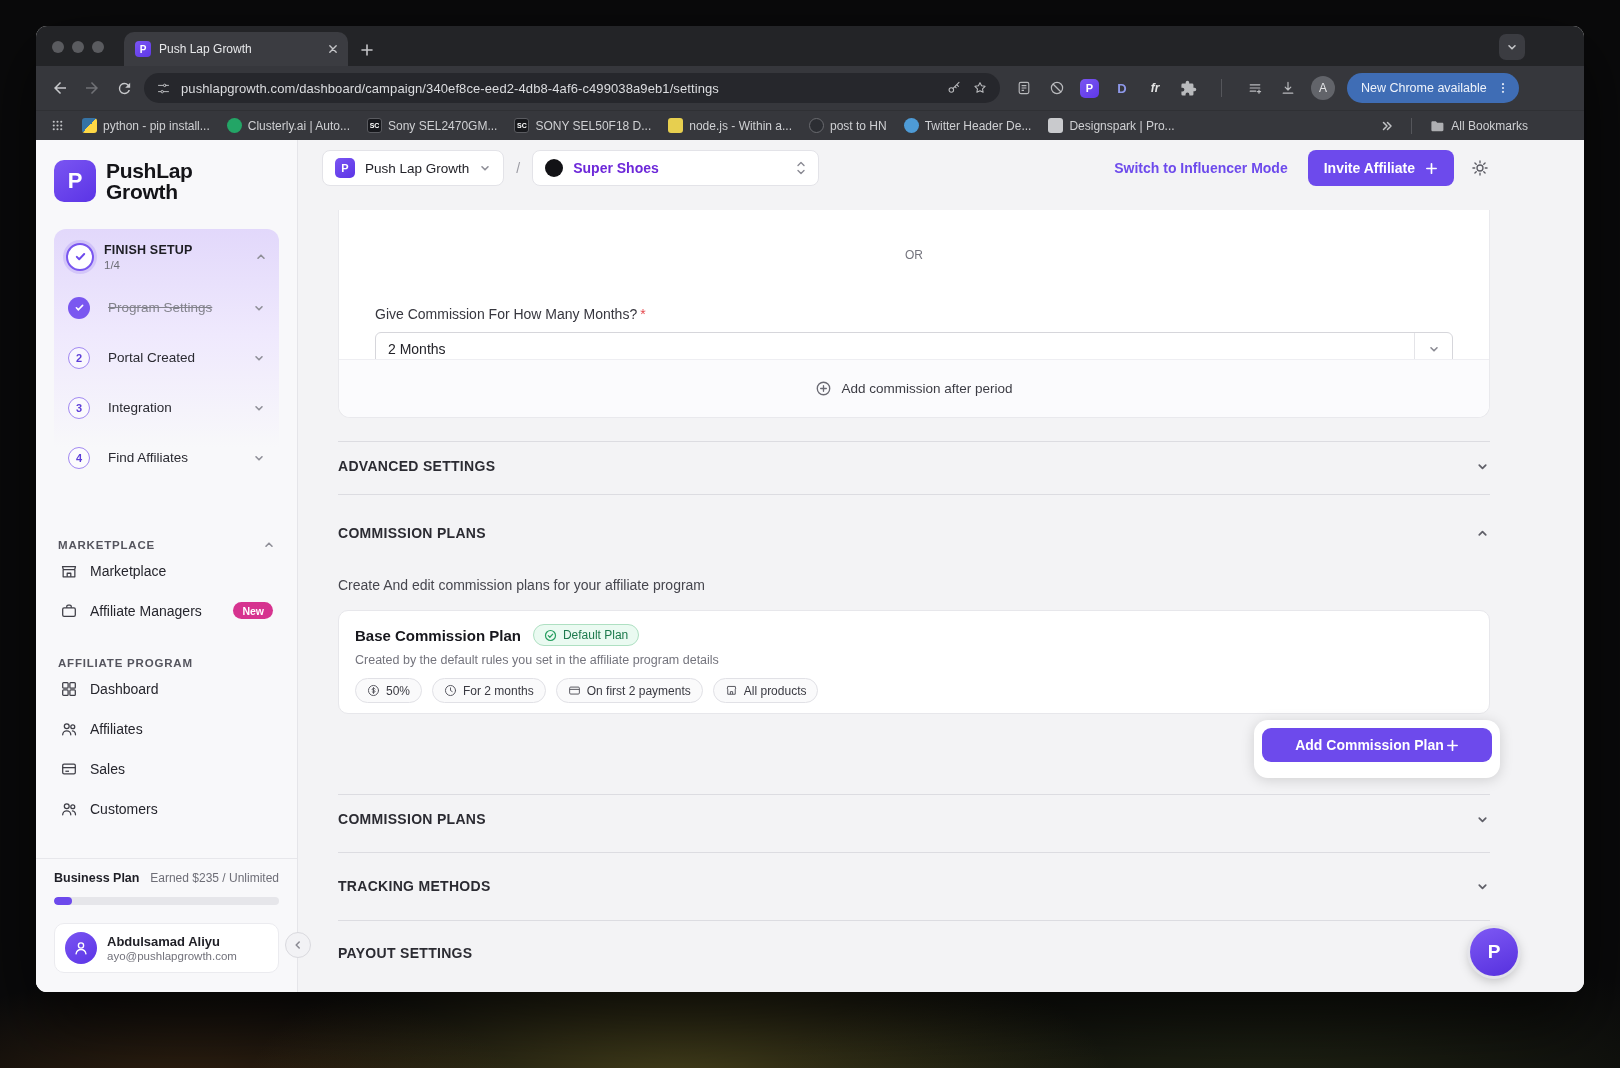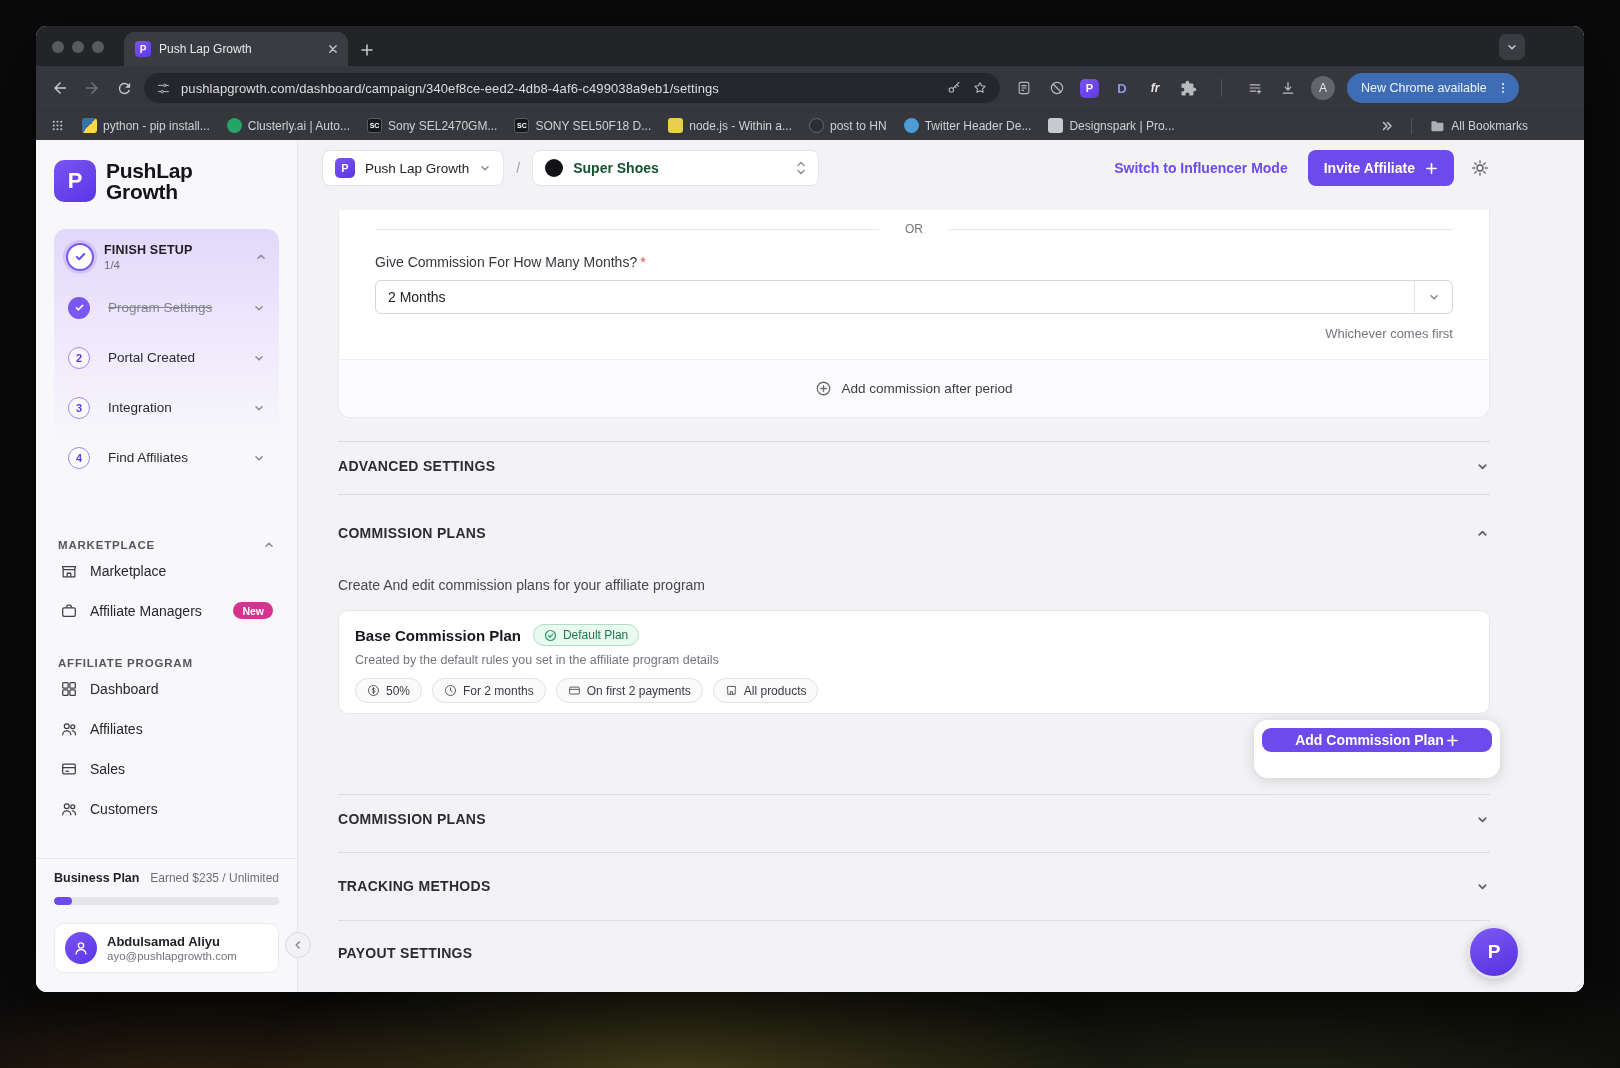--- a/index.html
+++ b/index.html
@@ -123,32 +123,32 @@
   .main-header { height:56px; display:flex; align-items:center; padding:0 94px 0 24px; }
   .select-box { display:flex; align-items:center; gap:10px; height:36px; background:#fff; border:1px solid #e3e3e8;
     border-radius:8px; padding:0 12px; }
   .org-ico { width:20px; height:20px; border-radius:5px; background:linear-gradient(145deg,#7a55f2,#5b34e6);
     color:#fff; font-size:11px; font-weight:700; display:flex; align-items:center; justify-content:center; }
   .org-label { font-size:13.5px; font-weight:500; color:#232329; white-space:nowrap; }
   .slash { margin:0 12px; color:#9b9ba3; font-size:14px; }
   .campaign-box { width:287px; justify-content:space-between; }
   .campaign-left { display:flex; align-items:center; gap:10px; }
   .campaign-ico { width:18px; height:18px; border-radius:50%; background:#121216; }
-  .campaign-label { font-size:14px; font-weight:600; color:#14532d; }
+  .campaign-label { font-size:14px; font-weight:600; color:#6d28d9; }
   .updown { display:flex; flex-direction:column; color:#8a8a93; }
   .hdr-spacer { flex:1; }
   .switch-link { font-size:14px; font-weight:600; color:#6d4aec; margin-right:20px; white-space:nowrap; }
   .invite-btn { height:36px; background:#6d4aec; border-radius:8px; color:#fff; font-size:14px; font-weight:600;
     display:flex; align-items:center; gap:10px; padding:0 16px; white-space:nowrap; }
   .theme-btn { margin-left:16px; color:#5c5c64; display:flex; }
 
   .content { position:absolute; left:0; right:0; top:56px; bottom:0; }
   .top-card { position:absolute; left:40px; width:1152px; top:14px; height:208px; background:#fff;
     border:1px solid #e9e9ed; border-top:none; border-radius:0 0 12px 12px; }
-  .or-row { display:flex; align-items:center; gap:26px; padding:12px 36px 0; }
+  .or-row { display:flex; align-items:center; gap:26px; padding:12px 36px 0;flex-direction:column; }
   .or-line { flex:1; height:1px; background:#e8e8ec; }
   .or-text { font-size:12px; color:#74747d; font-weight:500; }
   .field-label { margin:18px 36px 0; font-size:14px; color:#36363e; }
   .req { color:#e5484d; margin-left:3px; }
   .month-select { margin:10px 36px 0; height:34px; border:1px solid #d6d6db; border-radius:6px; background:#fff;
     display:flex; align-items:center; justify-content:space-between; padding-left:12px; overflow:hidden; }
   .month-value { font-size:14px; color:#232329; }
   .select-caret { width:38px; align-self:stretch; border-left:1px solid #e4e4e8; display:flex; align-items:center;
     justify-content:center; color:#8a8a93; }
   .hint { margin:12px 36px 0; text-align:right; font-size:13px; color:#74747d; }
@@ -173,21 +173,21 @@
     background:#eafaf1; border:1px solid #aee0c2; border-radius:999px; padding:3px 10px; }
   .badge-check { color:#279e60; display:flex; }
   .plan-card-desc { margin-top:7px; font-size:12.5px; color:#74747d; }
   .chip-row { margin-top:11px; display:flex; gap:10px; }
   .chip { display:flex; align-items:center; gap:6px; height:25px; padding:0 11px; border:1px solid #e1e1e6;
     background:#fafafb; border-radius:999px; font-size:12px; font-weight:500; color:#3a3a42; }
   .chip-ico { display:flex; color:#55555e; }
 
   .add-highlight { position:absolute; left:956px; top:524px; width:246px; height:58px; background:#fff;
     border-radius:14px; padding:8px; box-shadow:0 2px 14px rgba(0,0,0,.15); }
-  .add-btn { width:230px; height:24px; background:#6d4aec; border-radius:9px; color:#fff; font-size:14px;
+  .add-btn { width:230px; height:34px; background:#6d4aec; border-radius:9px; color:#fff; font-size:14px;
     font-weight:600; display:flex; align-items:center; justify-content:center; gap:2px; }
 
   .float-logo { position:absolute; left:1172px; top:732px; width:48px; height:48px; border-radius:50%;
     background:linear-gradient(160deg,#7e59f4,#5630de); color:#fff; font-size:19px; font-weight:700;
     display:flex; align-items:center; justify-content:center;
     box-shadow:0 0 0 3px rgba(228,228,233,.95), 0 4px 12px rgba(0,0,0,.25); }
 </style>
 </head>
 <body>
 

